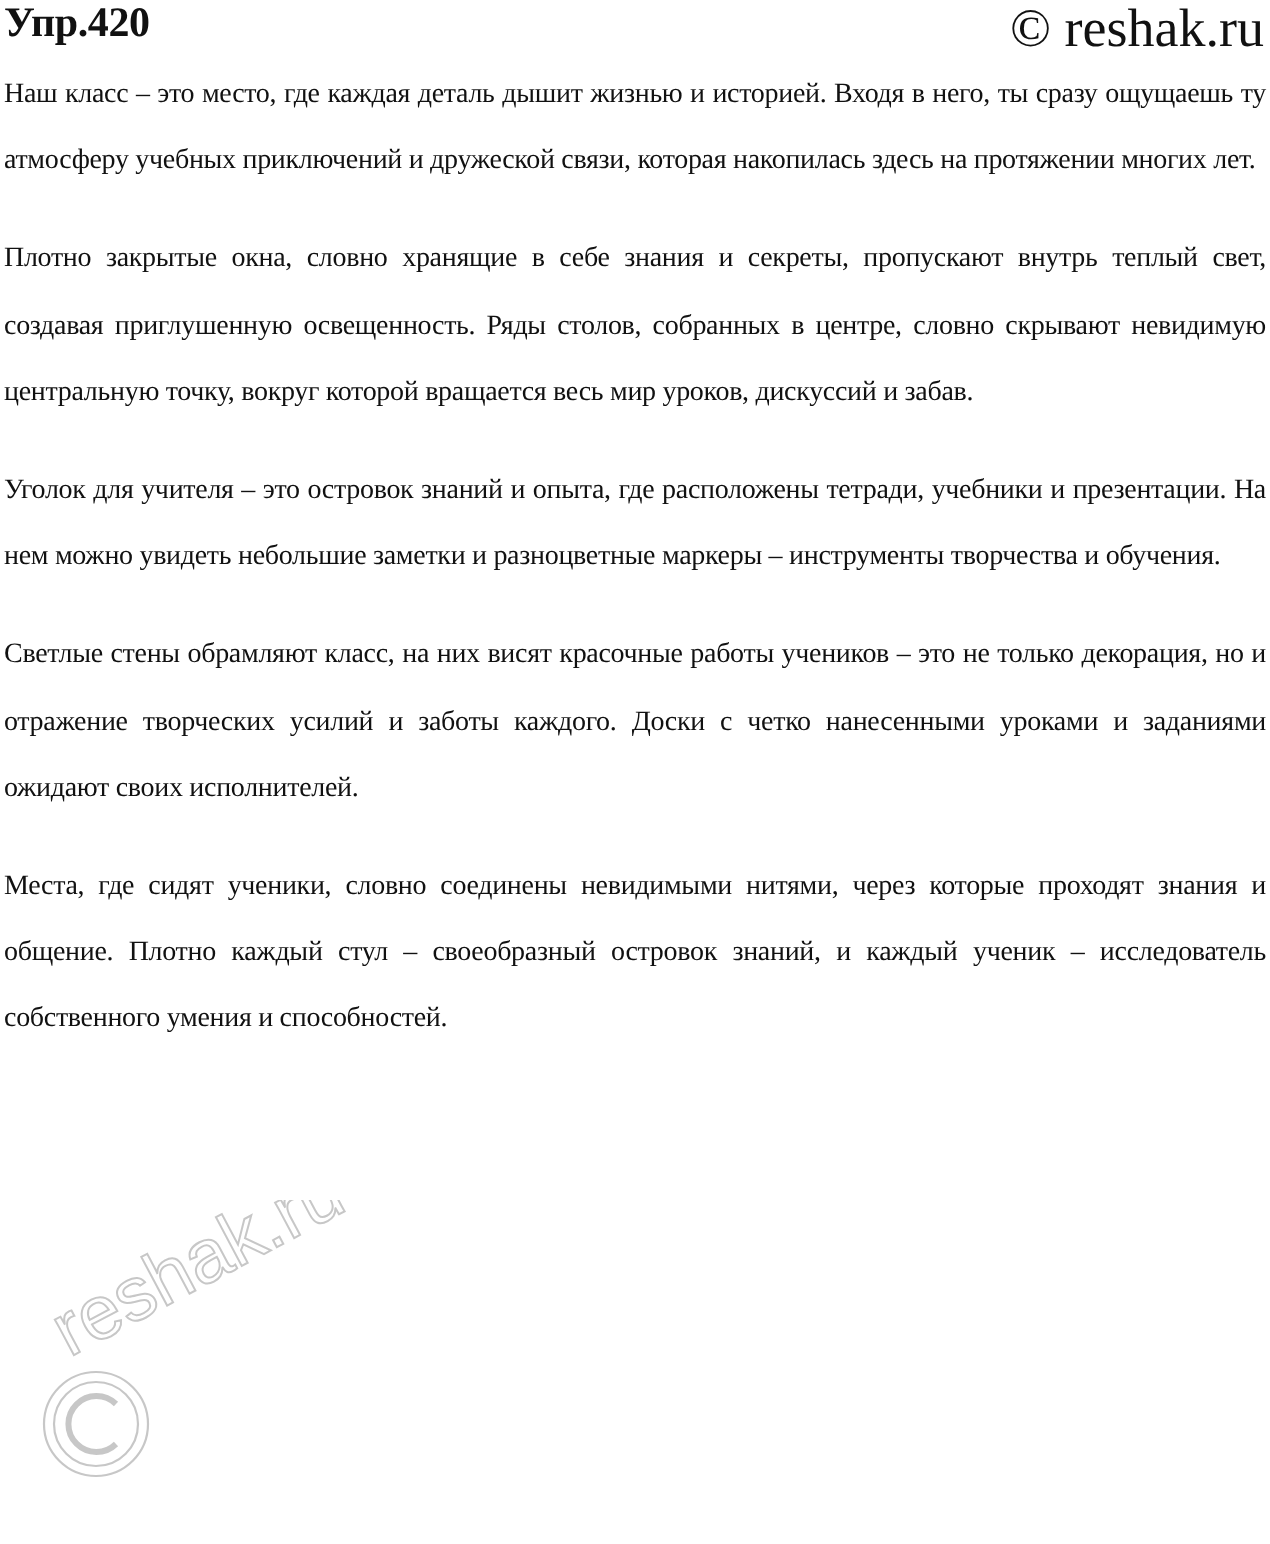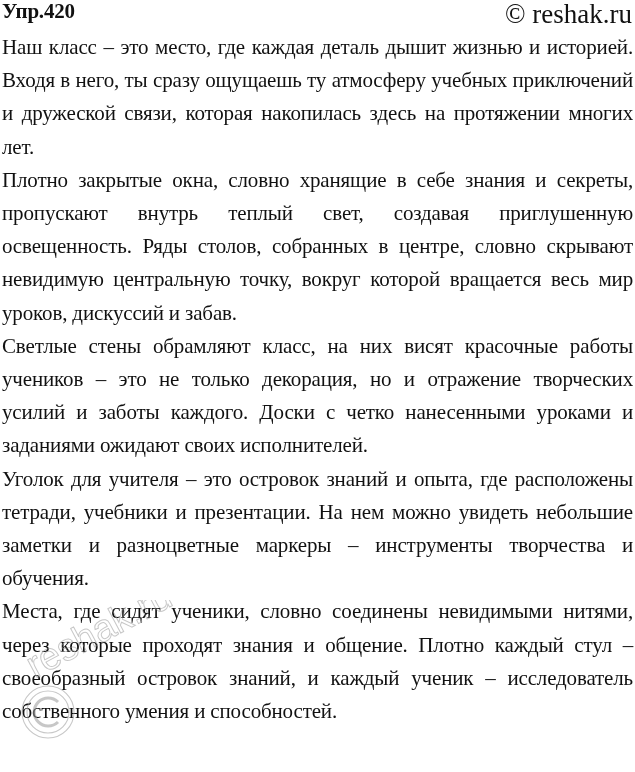--- a/index.html
+++ b/index.html
@@ -17,45 +17,45 @@
   }
   .site-credit {
     position: absolute; right: 3px; top: -1px;
     font-size: 27px;
   }
   .content {
     position: absolute; left: 2px; top: 31px; width: 631px;
   }
   .para {
     margin: 0;
-    font-size: 21px;
+    font-size: 14px;
     line-height: 33.2px;
     text-align: justify;
     text-align-last: left;
     letter-spacing: -0.15px;
   }
-  .para + .para { margin-top: 0; }
+  .para + .para { margin-top: 16px; }
   .watermark {
     position: absolute; left: 10px; top: 600px; width: 170px; height: 150px;
     pointer-events: none; opacity: 0.55;
   }
 </style>
 </head>
 <body>
 
 <div class="header">
   <div class="ex-title">Упр.420</div>
   <div class="site-credit">© reshak.ru</div>
 </div>
 
 <div class="content">
   <p class="para">Наш класс – это место, где каждая деталь дышит жизнью и историей. Входя в него, ты сразу ощущаешь ту атмосферу учебных приключений и дружеской связи, которая накопилась здесь на протяжении многих лет.</p>
   <p class="para">Плотно закрытые окна, словно хранящие в себе знания и секреты, пропускают внутрь теплый свет, создавая приглушенную освещенность. Ряды столов, собранных в центре, словно скрывают невидимую центральную точку, вокруг которой вращается весь мир уроков, дискуссий и забав.</p>
+  <p class="para">Уголок для учителя – это островок знаний и опыта, где расположены тетради, учебники и презентации. На нем можно увидеть небольшие заметки и разноцветные маркеры – инструменты творчества и обучения.</p>
   <p class="para">Светлые стены обрамляют класс, на них висят красочные работы учеников – это не только декорация, но и отражение творческих усилий и заботы каждого. Доски с четко нанесенными уроками и заданиями ожидают своих исполнителей.</p>
-  <p class="para">Уголок для учителя – это островок знаний и опыта, где расположены тетради, учебники и презентации. На нем можно увидеть небольшие заметки и разноцветные маркеры – инструменты творчества и обучения.</p>
   <p class="para">Места, где сидят ученики, словно соединены невидимыми нитями, через которые проходят знания и общение. Плотно каждый стул – своеобразный островок знаний, и каждый ученик – исследователь собственного умения и способностей.</p>
 </div>
 
 <svg class="watermark" viewBox="0 0 170 150" xmlns="http://www.w3.org/2000/svg">
   <g fill="none" stroke="#9a9a9a" stroke-width="1.1">
     <circle cx="38" cy="112" r="26"></circle>
     <circle cx="38" cy="112" r="21"></circle>
     <path d="M48 102 A14 14 0 1 0 48 122" stroke-width="3"></path>
   </g>
   <text x="20" y="60" transform="rotate(-28 60 60) " font-family="Liberation Sans, sans-serif" font-size="38" fill="none" stroke="#9a9a9a" stroke-width="1">reshak.ru</text>

